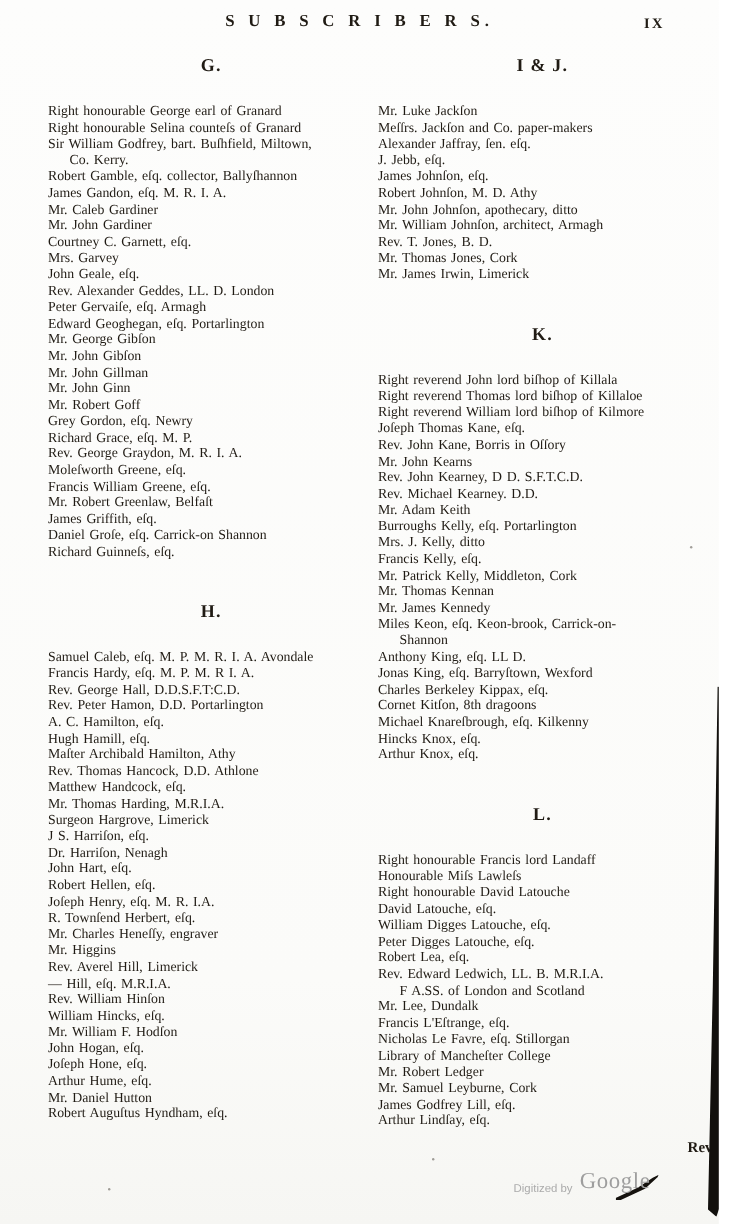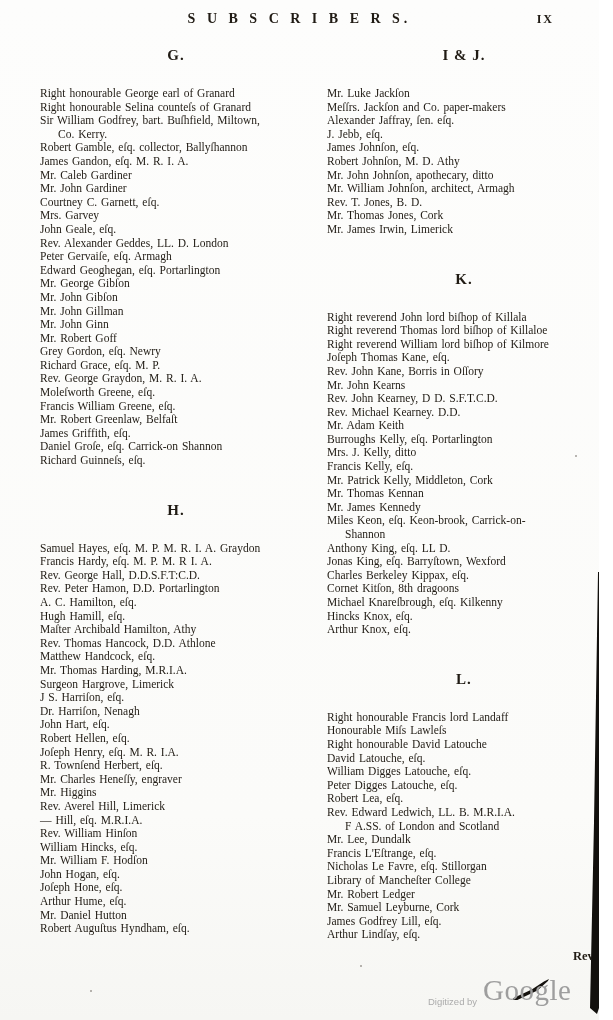--- a/index.html
+++ b/index.html
@@ -19,21 +19,21 @@
     font-size:14px;font-weight:700;letter-spacing:4px;
     white-space:nowrap;
   }
   .page-number{
     position:absolute;top:12px;right:45px;
     font-size:12px;font-weight:700;letter-spacing:2px;
   }
   
   .col{position:absolute;top:45px;}
   .col-left{left:40px;width:272px;}
-  .col-right{left:327px;width:274px;}
+  .col-right{left:315px;width:274px;}
   .list-section + .list-section{margin-top:32px;}
   .section-heading{
     text-align:center;
     font-size:15px;font-weight:700;letter-spacing:1px;
     line-height:20px;
     margin-bottom:22px;
   }
   .entry{
     font-size:11.5px;
     line-height:13.6px;
@@ -54,21 +54,21 @@
     clip-path:polygon(12px 0px,15px 0px,16px 250px,15px 430px,11px 442px,4px 436px,8px 250px);
   }
   
   .watermark{
     position:absolute;left:388px;top:974px;
     display:flex;align-items:flex-end;
     user-select:none;
     margin-left:40px;
   }
   .wm-prefix{font-family:"Liberation Sans","DejaVu Sans",sans-serif;font-size:9.5px;color:#ababab;}
-  .wm-logo{font-size:29px;color:#9e9e9e;margin-left:6px;letter-spacing:0.5px;}
+  .wm-logo{font-size:19px;color:#9e9e9e;margin-left:6px;letter-spacing:0.5px;}
   .ink-swoosh{
     position:absolute;left:513px;top:979px;width:36px;height:21px;
     background:#15120e;
     clip-path:polygon(0% 92%,52% 50%,86% 12%,100% 0%,97% 10%,68% 55%,12% 100%,0% 100%);
   }
   
   .speck{position:absolute;width:2px;height:2px;border-radius:50%;background:#57524a;opacity:.55;}
 </style>
 </head>
 <body>
@@ -108,21 +108,21 @@
           <div class="entry">Rev. George Graydon, M. R. I. A.</div>
           <div class="entry">Moleſworth Greene, eſq.</div>
           <div class="entry">Francis William Greene, eſq.</div>
           <div class="entry">Mr. Robert Greenlaw, Belfaſt</div>
           <div class="entry">James Griffith, eſq.</div>
           <div class="entry">Daniel Groſe, eſq. Carrick-on Shannon</div>
           <div class="entry">Richard Guinneſs, eſq.</div>
         </section>
         <section class="list-section">
           <div class="section-heading">H.</div>
-          <div class="entry">Samuel Hayes, eſq. M. P. M. R. I. A. Graydon</div>
+          <div class="entry">Samuel Caleb, eſq. M. P. M. R. I. A. Avondale</div>
           <div class="entry">Francis Hardy, eſq. M. P. M. R I. A.</div>
           <div class="entry">Rev. George Hall, D.D.S.F.T:C.D.</div>
           <div class="entry">Rev. Peter Hamon, D.D. Portarlington</div>
           <div class="entry">A. C. Hamilton, eſq.</div>
           <div class="entry">Hugh Hamill, eſq.</div>
           <div class="entry">Maſter Archibald Hamilton, Athy</div>
           <div class="entry">Rev. Thomas Hancock, D.D. Athlone</div>
           <div class="entry">Matthew Handcock, eſq.</div>
           <div class="entry">Mr. Thomas Harding, M.R.I.A.</div>
           <div class="entry">Surgeon Hargrove, Limerick</div>

